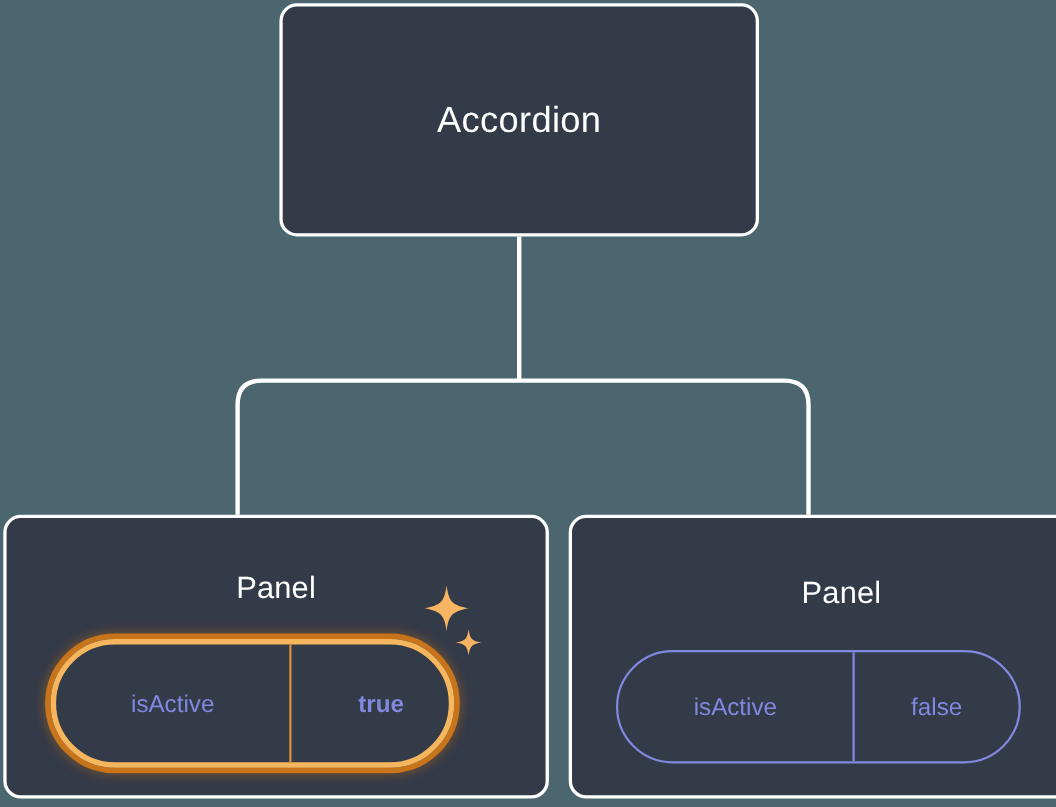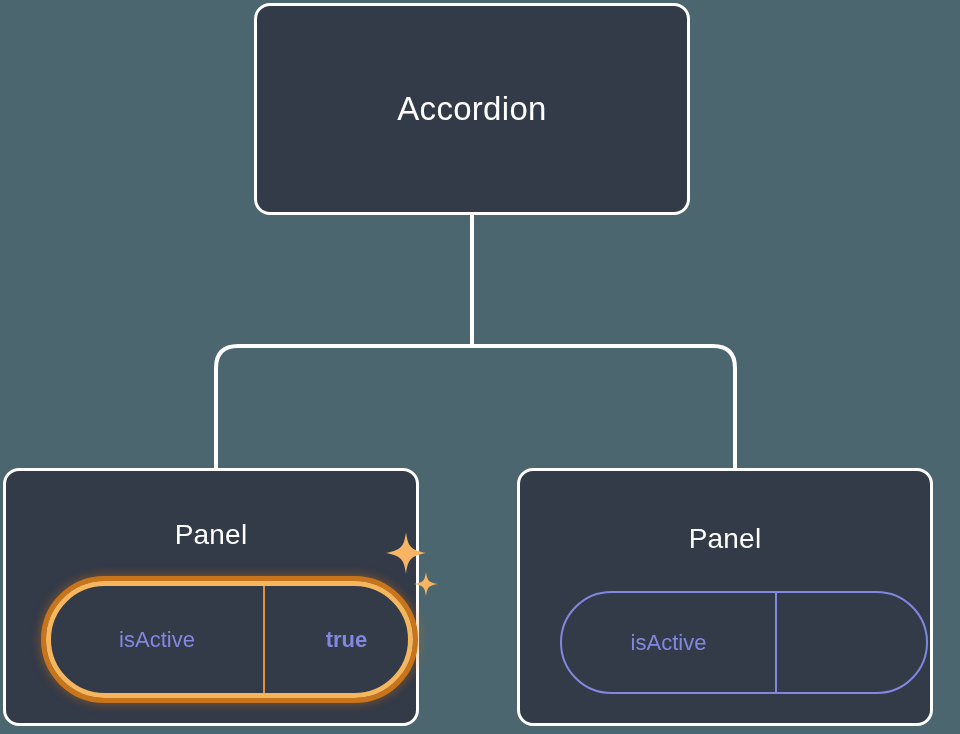--- a/index.html
+++ b/index.html
@@ -44,21 +44,21 @@
     justify-content: center;
   }
   .node-title-root {
     color: #ffffff;
     font-size: 33px;
     letter-spacing: 0.3px;
   }
 
   .node-panel {
     top: 468px;
-    width: 416px;
+    width: 496px;
     height: 258px;
   }
   .node-panel.left  { left: 3px; }
   .node-panel.right { left: 517px; }
 
   .panel-title {
     position: absolute;
     left: 0;
     right: 0;
     top: 48px;
@@ -167,16 +167,17 @@
   <svg class="sparkles" viewBox="0 0 60 80" width="60" height="80">
     <path d="M24 4 C26 19 29 22 44 25 C29 28 26 31 24 46 C22 31 19 28 4 25 C19 22 22 19 24 4 Z" fill="#f7b563"></path>
     <path d="M44 44 C45.3 53 47 54.7 56 56 C47 57.3 45.3 59 44 68 C42.7 59 41 57.3 32 56 C41 54.7 42.7 53 44 44 Z" fill="#f7b563"></path>
   </svg>
 
   <div class="node node-panel right">
     <div class="panel-title">Panel</div>
 
     <div class="pill pill-plain">
       <div class="pill-key">isActive</div>
+      <div class="pill-val">false</div>
     </div>
   </div>
 
 </div>
 
 </body></html>

